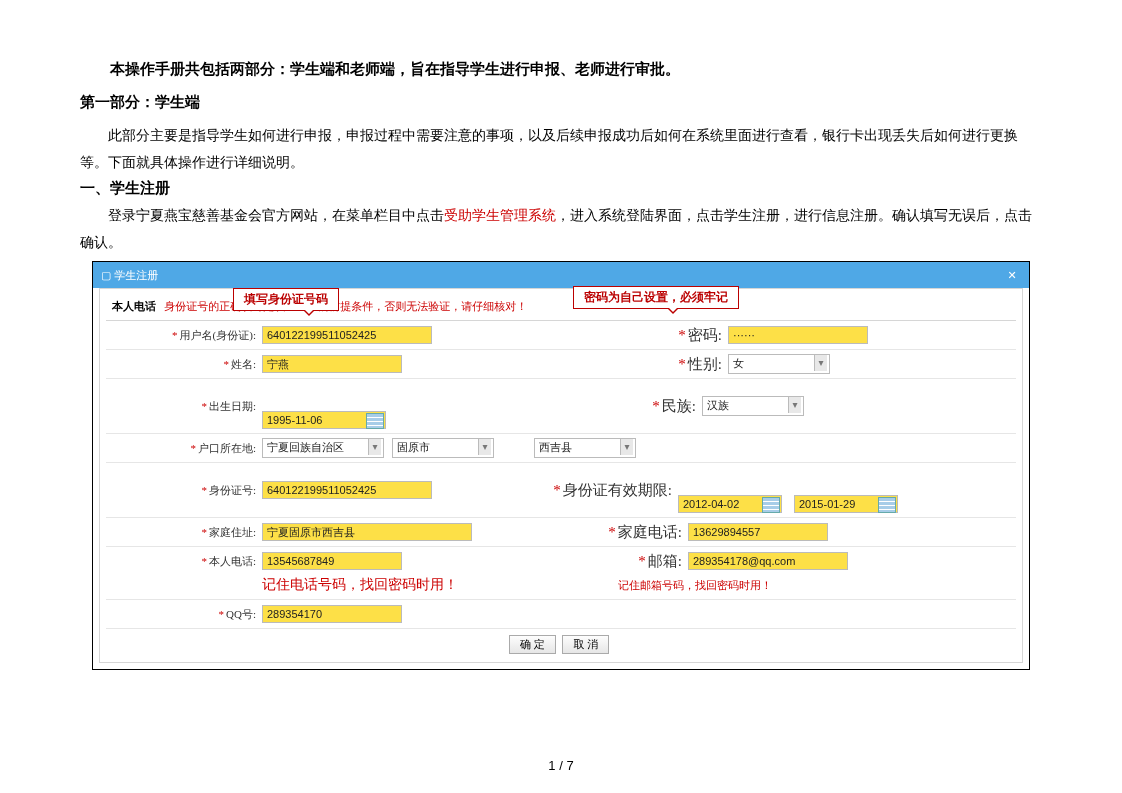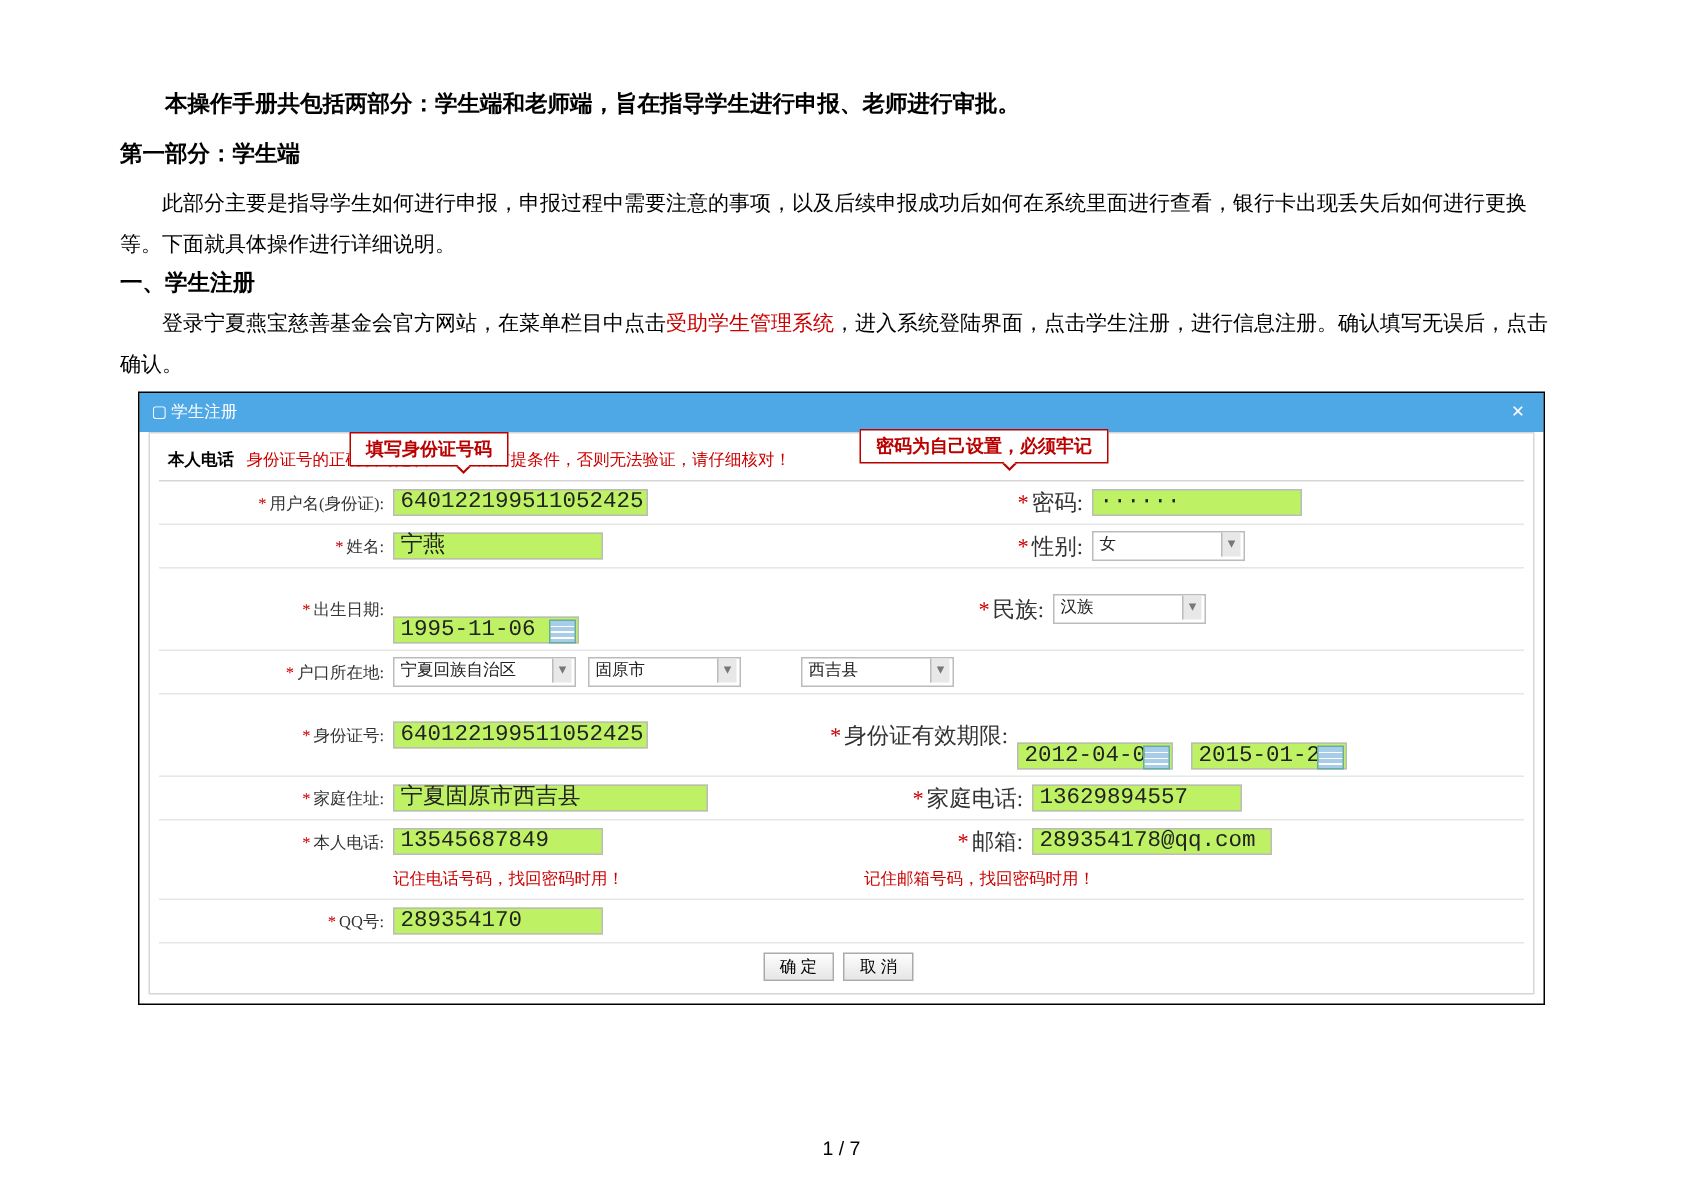--- a/index.html
+++ b/index.html
@@ -135,27 +135,27 @@
   .lbl2 {
     width: 110px;
     text-align: right;
     padding-right: 6px;
     color: #333;
     font-size: 15px;
   }
   .lbl2 .star { color:#c00; margin-right:2px; }
   .inp {
     border: 1px solid #bbb;
-    background: #bef264;
+    background: #fde047;
     height: 16px;
     line-height: 16px;
     padding: 0 4px;
-    font-size: 15px;
+    font-size: 11px;
     color: #222;
-    font-family: Liberation Mono, monospace;
+    font-family: Liberation Sans, sans-serif;
   }
   .sel {
     border: 1px solid #bbb;
     background: #fff;
     height: 18px;
     line-height: 16px;
     padding: 0 16px 0 4px;
     font-size: 11px;
     color: #222;
     position: relative;
@@ -181,21 +181,21 @@
   .date::after {
     content: "";
     position: absolute;
     right: 1px; top: 1px;
     width: 16px; height: 14px;
     background: repeating-linear-gradient(#a7cde8, #a7cde8 3px, #fff 3px, #fff 4px);
     border: 1px solid #6aa;
   }
   .hint {
     color: #c00;
-    font-size: 11px;
+    font-size: 14px;
     margin-left: 156px;
   }
   .hint2 {
     color: #c00;
     font-size: 11px;
   }
   .btnrow {
     text-align: center;
     padding: 6px 8px 2px 0;
   }

